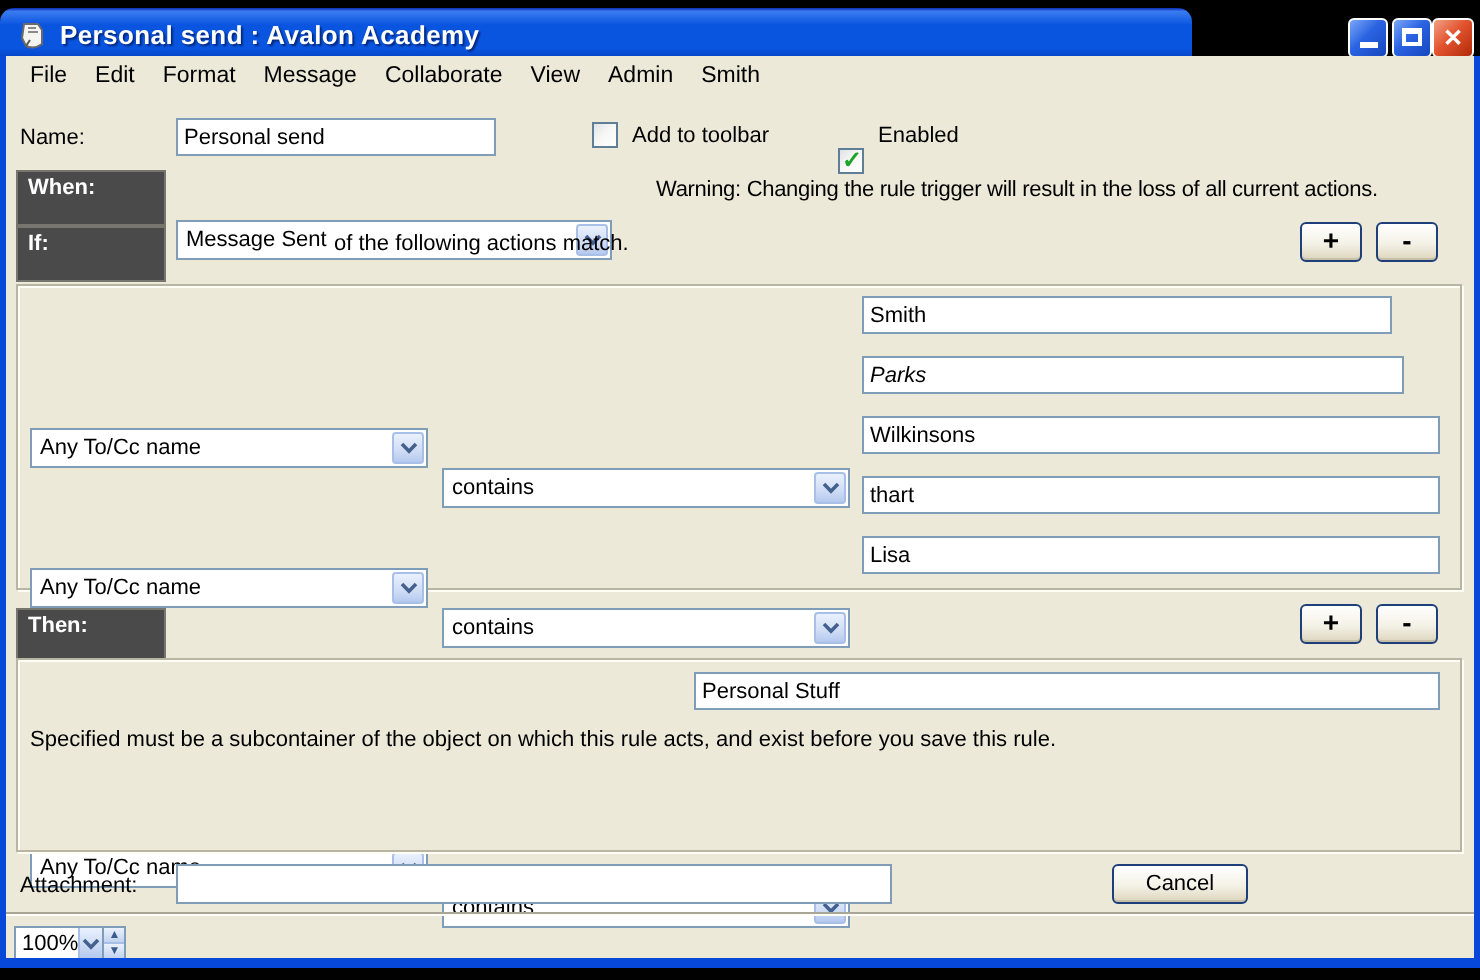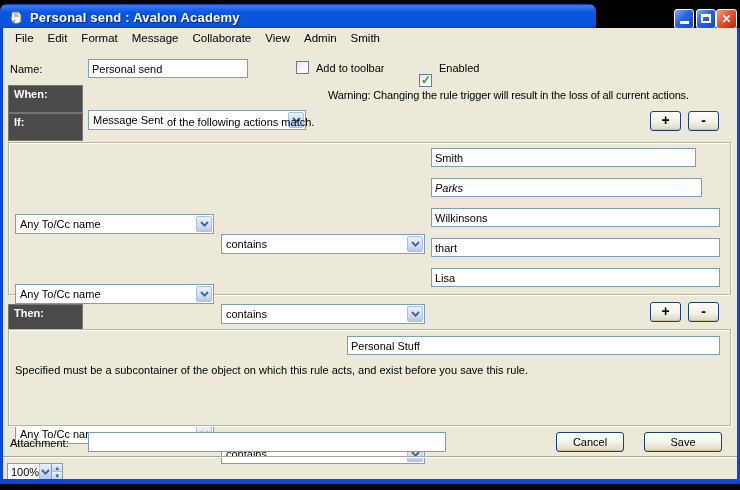--- a/index.html
+++ b/index.html
@@ -235,21 +235,20 @@
   <div class="abs xpbtn pm" style="left:688px; top:302px; width:31px; height:20px;">-</div>
 
   <div class="abs groupbox" style="left:8px; top:329px; width:723px; height:97px;"></div>
 
   <input class="abs tinput" style="left: 347px; top: 336px; width: 373px;" value="Personal Stuff">
   <div class="abs lbl" style="left:15px; top:364px;">Specified must be a subcontainer of the object on which this rule acts, and  exist before you save this rule.</div>
 
   <div class="abs lbl" style="left:10px; top:437px;">Attachment:</div>
   <input class="abs tinput" style="left: 88px; top: 432px; width: 358px; height: 20px;" value="">
   <div class="abs xpbtn" style="left:556px; top:432px; width:68px; height:20px; line-height:18px;">Cancel</div>
-  <div class="abs xpbtn" style="left:644px; top:432px; width:78px; height:20px; line-height:18px;">Save</div>
 
   <div class="status-divider"></div>
   <div class="zoomctl">
     <span class="zval">100%</span>
     <span class="zoom-dd">
         <svg width="9" height="6">
           <path d="M1 1 L4.5 4.6 L8 1" stroke="#44618e" stroke-width="1.8" fill="none"></path>
         </svg>
       </span>
     <span class="spinner">

